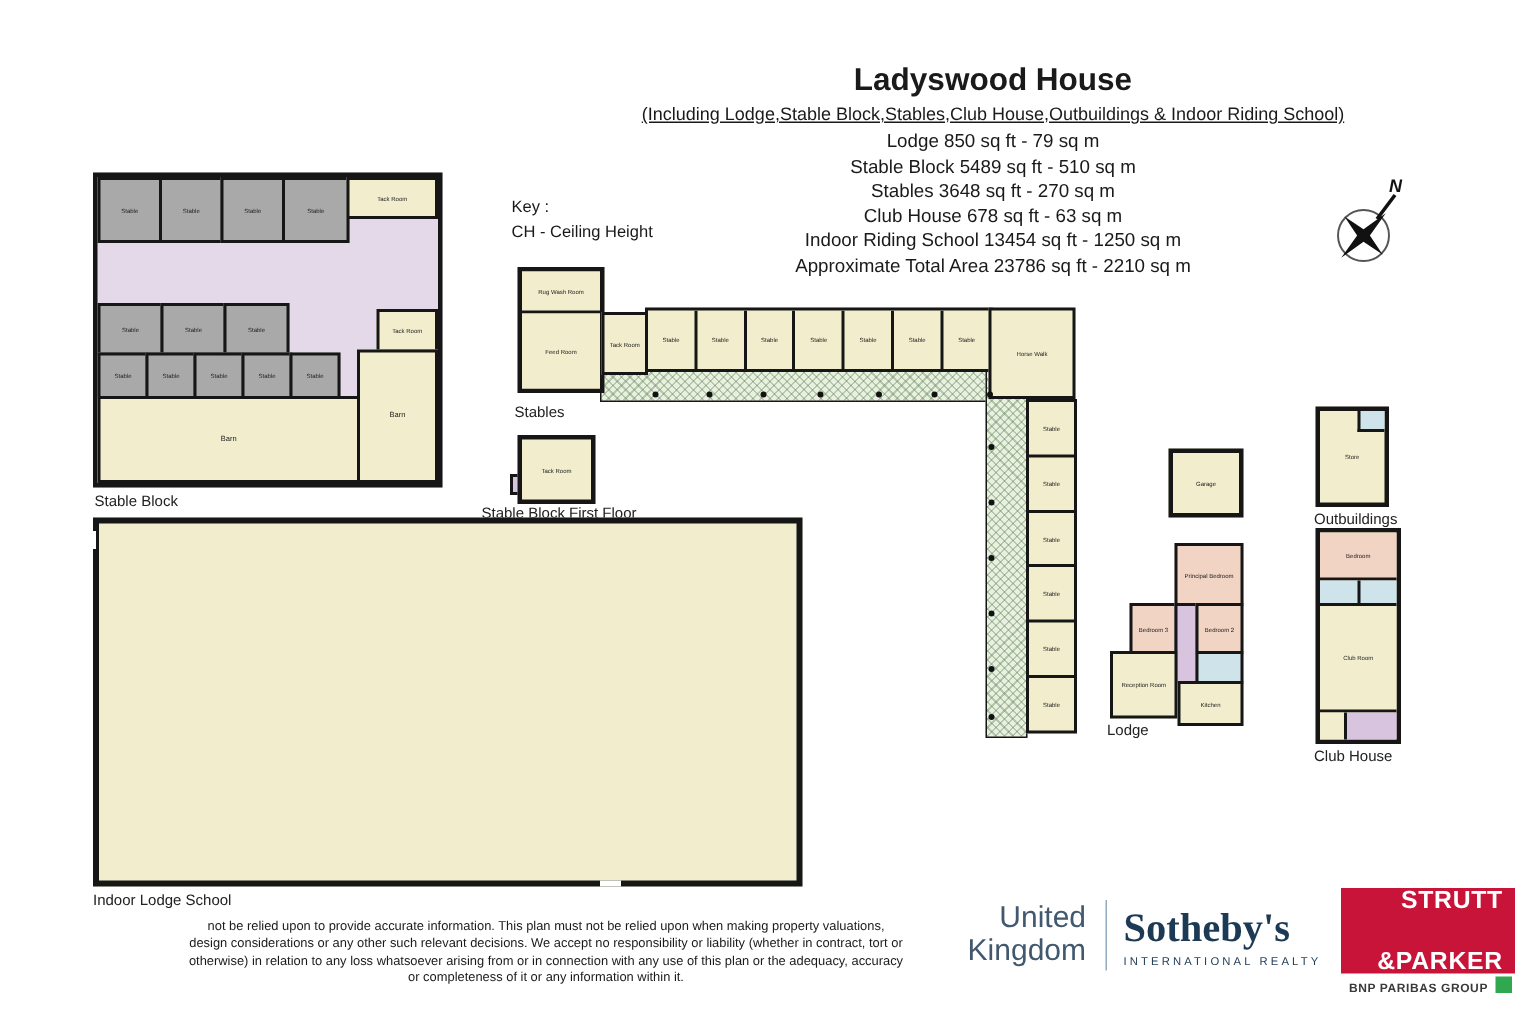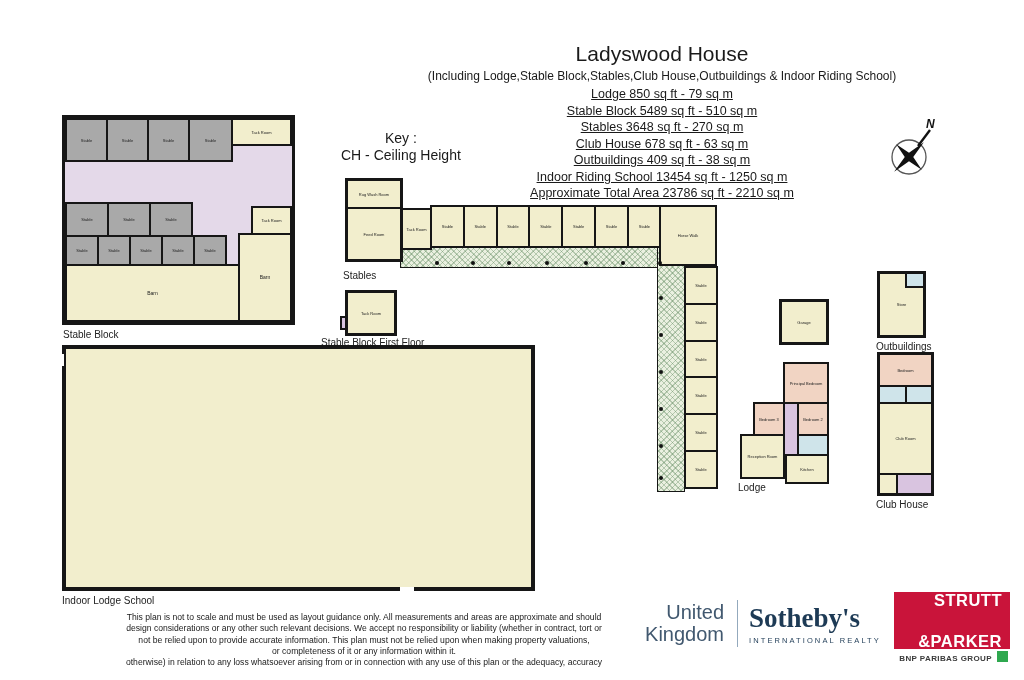--- a/index.html
+++ b/index.html
@@ -1,24 +1,24 @@
 <!DOCTYPE html>
 <html><head>
 <meta charset="utf-8">
 <style>
   html,body{margin:0;padding:0;background:#fff;}
   .page{position:relative;width:1024px;height:680px;background:#ffffff;overflow:hidden;
         font-family:"Liberation Sans",sans-serif;color:#111;}
   
   .header{position:absolute;left:388px;top:42px;width:548px;text-align:center;}
-  .header h1{margin:0 0 3px 0;font-size:21px;font-weight:normal;color:#1a1a1a;}
-  .subtitle{font-size:12px;margin-bottom:3px;color:#1a1a1a;}
-  .area-line{font-size:12.5px;line-height:16.5px;color:#1a1a1a;text-decoration:underline;}
-  
-  .key{position:absolute;left:341px;top:130px;font-size:14px;line-height:17px;color:#1a1a1a;text-align:center;}
+  .header h1{margin:0 0 3px 0;font-size:21px;font-weight:bold;color:#1a1a1a;}
+  .subtitle{font-size:12px;margin-bottom:3px;color:#1a1a1a;text-decoration:underline;}
+  .area-line{font-size:12.5px;line-height:16.5px;color:#1a1a1a;}
+  
+  .key{position:absolute;left:341px;top:130px;font-size:11px;line-height:17px;color:#1a1a1a;}
   
   .plan{position:absolute;box-sizing:border-box;}
   .room{position:absolute;box-sizing:border-box;border:2px solid #161616;
         display:flex;align-items:center;justify-content:center;text-align:center;overflow:hidden;}
   .rn{font-size:4px;line-height:5px;color:#222;}
   .gray{background:#a9a9a9;}
   .cream{background:#f2eecd;}
   .pink{background:#f1d4c3;}
   .blue{background:#cfe4ea;}
   .purple{background:#d9c4e0;}
@@ -54,21 +54,20 @@
 
 <div class="page">
 
   <div class="header">
     <h1>Ladyswood House</h1>
     <div class="subtitle">(Including Lodge,Stable Block,Stables,Club House,Outbuildings &amp; Indoor Riding School)</div>
     <div class="area-line">Lodge 850 sq ft - 79 sq m</div>
     <div class="area-line">Stable Block 5489 sq ft - 510 sq m</div>
     <div class="area-line">Stables 3648 sq ft - 270 sq m</div>
     <div class="area-line">Club House 678 sq ft - 63 sq m</div>
-    <div class="area-line">Outbuildings 409 sq ft - 38 sq m</div>
     <div class="area-line">Indoor Riding School 13454 sq ft - 1250 sq m</div>
     <div class="area-line">Approximate Total Area 23786 sq ft - 2210 sq m</div>
   </div>
 
   <div class="key">
     <div>Key :</div>
     <div>CH - Ceiling Height</div>
   </div>
 
   <svg class="plan" style="left:884px;top:116px;" width="54" height="66" viewBox="0 0 54 66">
@@ -266,25 +265,24 @@
         <span class="rn">Club Room</span>
       </div>
     <div style="display:flex;height:18px;">
       <div class="stackrow cream" style="width:18px;border-right:2px solid #161616;"></div>
       <div class="stackrow purple" style="flex:1;"></div>
     </div>
   </div>
   <div class="plan-label" style="left:876px;top:499px;">Club House</div>
 
   <div class="footer">
-    <div>This plan is not to scale and must be used as layout guidance only. All measurements and areas are approximate and should</div>
+    <div>not be relied upon to provide accurate information. This plan must not be relied upon when making property valuations,</div>
     <div>design considerations or any other such relevant decisions. We accept no responsibility or liability (whether in contract, tort or</div>
-    <div>not be relied upon to provide accurate information. This plan must not be relied upon when making property valuations,</div>
+    <div>otherwise) in relation to any loss whatsoever arising from or in connection with any use of this plan or the adequacy, accuracy</div>
     <div>or completeness of it or any information within it.</div>
-    <div>otherwise) in relation to any loss whatsoever arising from or in connection with any use of this plan or the adequacy, accuracy</div>
   </div>
 
   <div class="uk-block">
     <div>United</div>
     <div>Kingdom</div>
   </div>
   <div class="logo-divider"></div>
   <div class="sir-block">
     <div class="sir-brand">Sotheby's</div>
     <div class="sir-sub">INTERNATIONAL REALTY</div>

